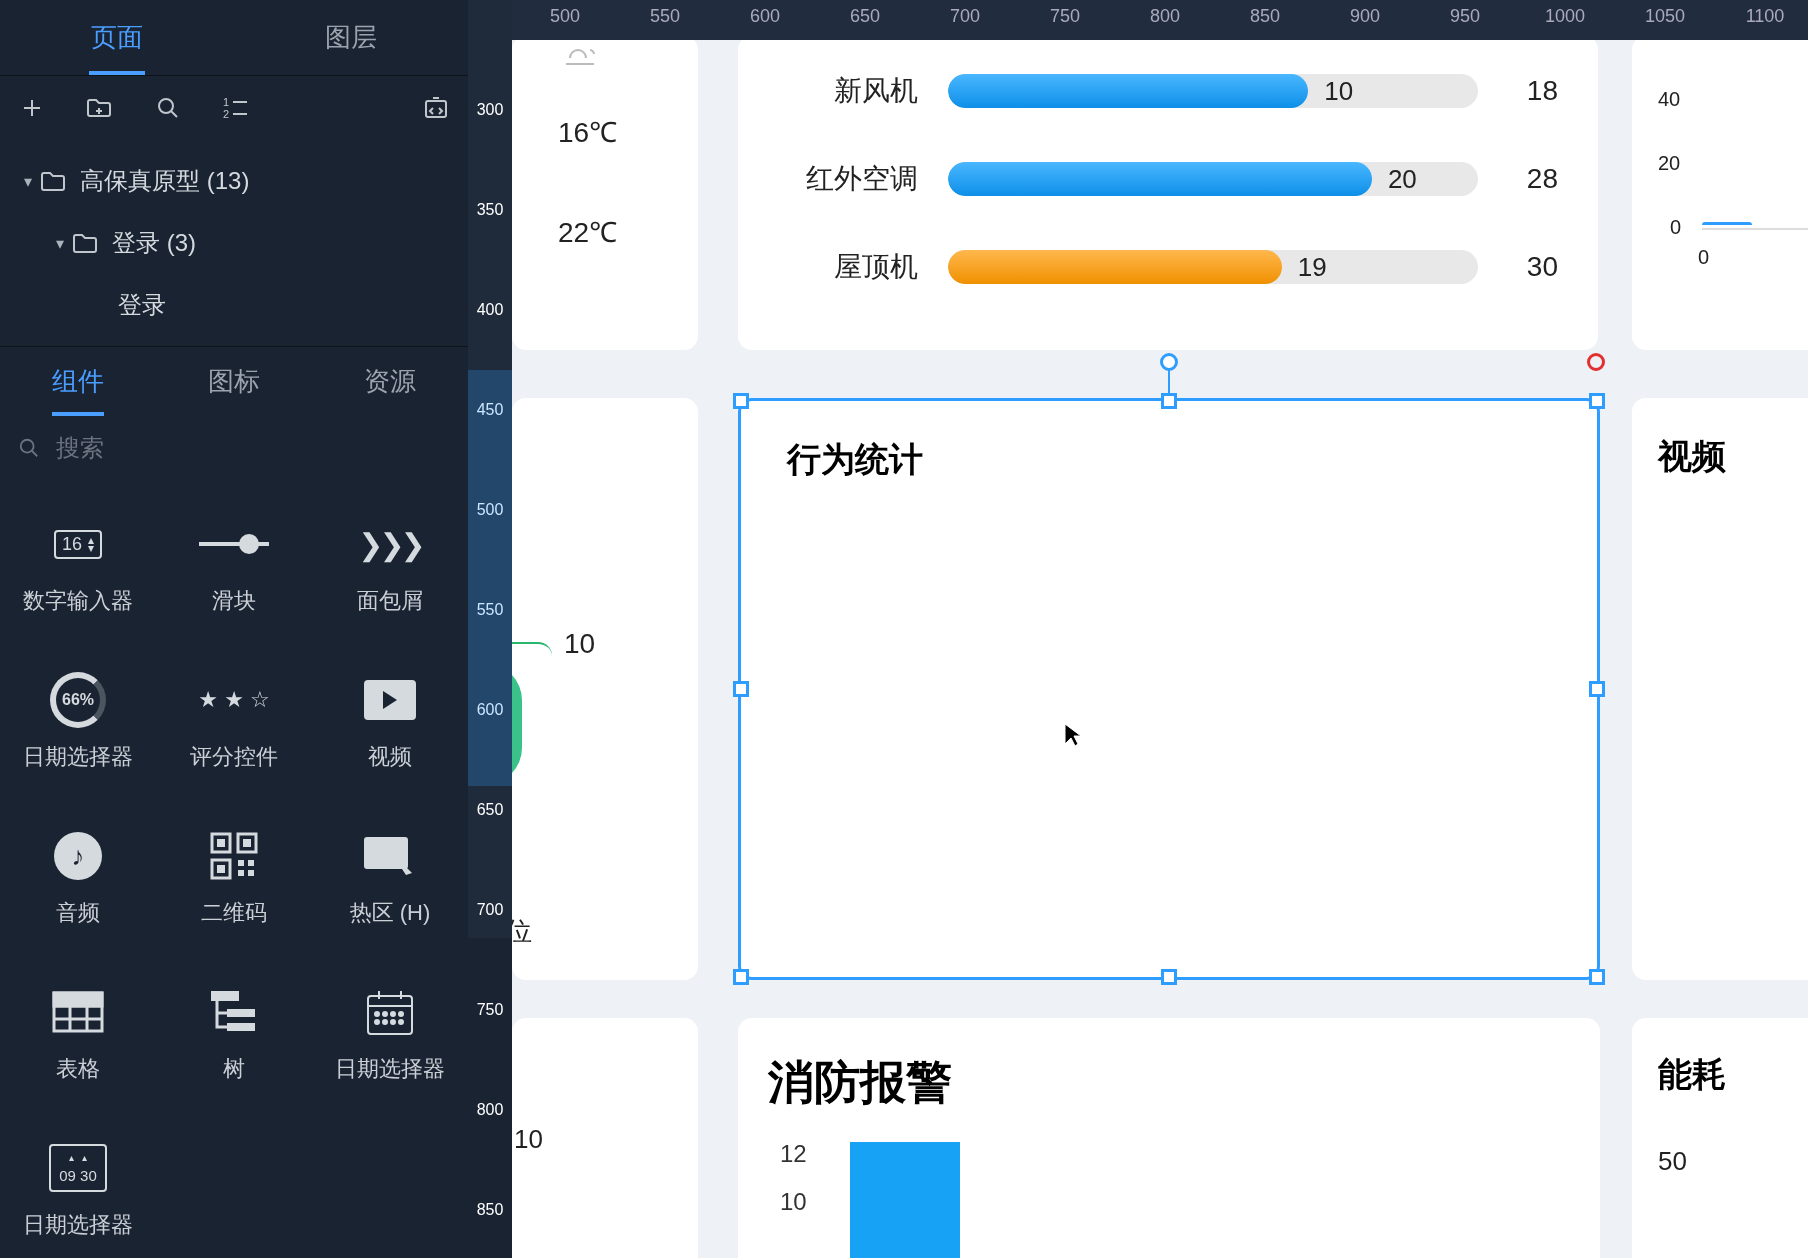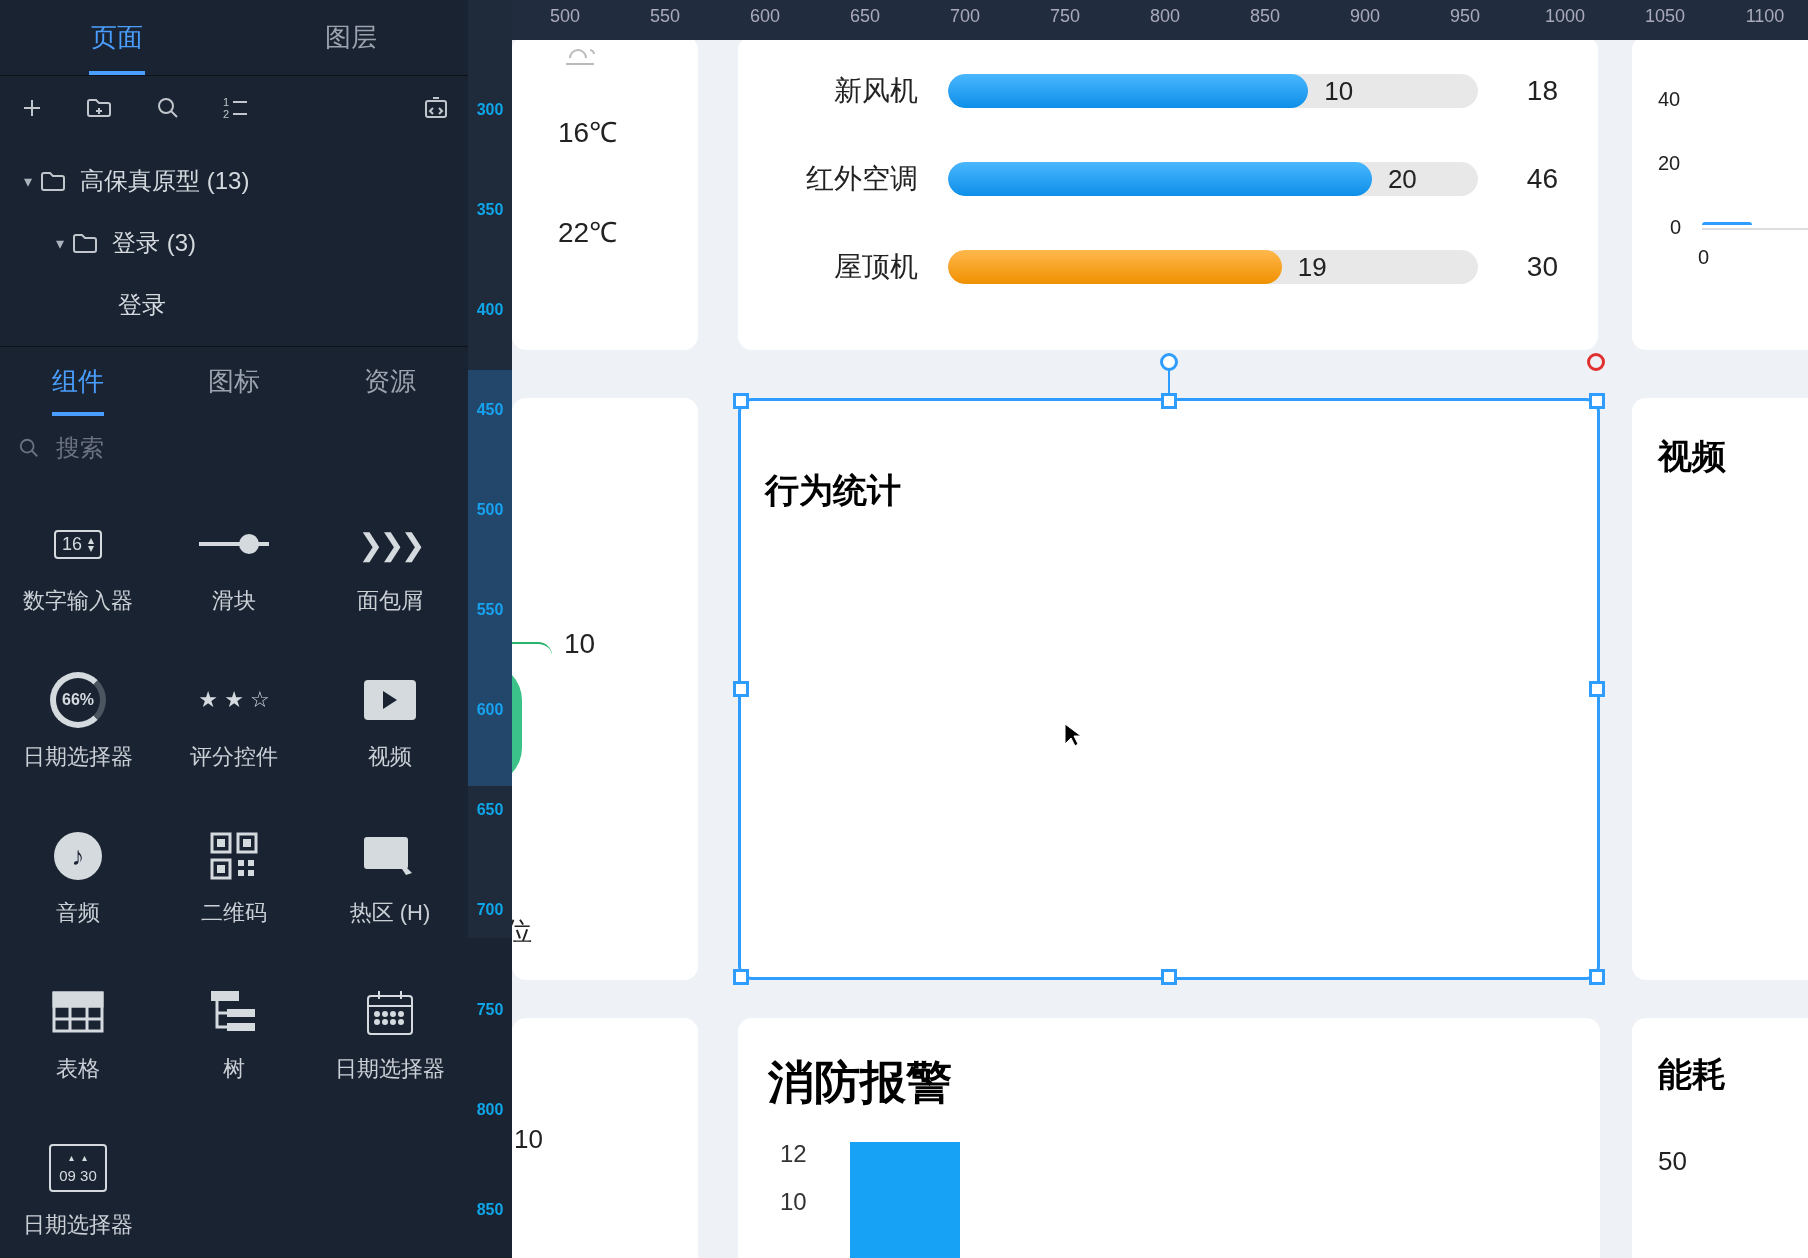--- a/index.html
+++ b/index.html
@@ -38,21 +38,21 @@
 .search-row input { flex: 1; background: transparent; border: none; outline: none; color: #d0d0d0; font-size: 24px; }
 .search-row input::placeholder { color: #6b7380; }
 
 
 .comp-grid { display: grid; grid-template-columns: repeat(3, 1fr); gap: 0; padding: 8px 0 0 0; }
 .comp-cell { display: flex; flex-direction: column; align-items: center; justify-content: center; height: 156px; cursor: pointer; color: #d5dadf; }
 .comp-icon { height: 56px; display: flex; align-items: center; justify-content: center; font-size: 44px; color: #d5dadf; margin-bottom: 14px; }
 .comp-label { font-size: 22px; color: #cbd0d6; }
 
 
-.ruler-v { position: absolute; left: 468px; top: 0; width: 44px; height: 938px; background: #1f2a3a; color: #0ea5e9; font-size: 16px; font-weight: bold; }
+.ruler-v { position: absolute; left: 468px; top: 0; width: 44px; height: 938px; background: #1f2a3a; color: #ffffff; font-size: 16px; }
 .ruler-v .tick { position: absolute; left: 0; width: 100%; text-align: center; transform: translateY(-50%); }
 
 
 .ruler-h { position: absolute; left: 512px; top: 0; right: 0; height: 40px; background: #212c3e; color: #aab; font-size: 18px; }
 .ruler-h .tick { position: absolute; top: 6px; transform: translateX(-50%); }
 
 
 .canvas { position: absolute; left: 512px; top: 40px; right: 0; bottom: 0; background: #eef1f5; overflow: hidden; }
 
 .card { position: absolute; background: #fff; border-radius: 14px; }
@@ -70,21 +70,21 @@
 .bar-fill { position: absolute; left: 0; top: 0; height: 100%; border-radius: 18px; }
 .bar-val { position: absolute; font-size: 26px; color: #222; top: 50%; transform: translateY(-50%); }
 .bar-total { width: 50px; text-align: right; font-size: 28px; color: #222; }
 
 
 .card-c { left: 1120px; top: -4px; width: 700px; height: 314px; }
 .axis-label { position: absolute; font-size: 20px; color: #222; }
 
 
 .card-sel { left: 226px; top: 358px; width: 862px; height: 582px; border: 3px solid #2e9dff; }
-.sel-title { position: absolute; left: 24px; top: 36px; font-size: 34px; font-weight: 700; color: #000; margin-top: 31px; }
+.sel-title { position: absolute; left: 46px; top: 36px; font-size: 34px; font-weight: 700; color: #000; }
 .handle { position: absolute; width: 16px; height: 16px; background: #fff; border: 3px solid #2e9dff; }
 .handle.tl { left: -8px; top: -8px; }
 .handle.tm { left: 50%; top: -8px; transform: translateX(-50%); }
 .handle.tr { right: -8px; top: -8px; }
 .handle.ml { left: -8px; top: 50%; transform: translateY(-50%); }
 .handle.mr { right: -8px; top: 50%; transform: translateY(-50%); }
 .handle.bl { left: -8px; bottom: -8px; }
 .handle.bm { left: 50%; bottom: -8px; transform: translateX(-50%); }
 .handle.br { right: -8px; bottom: -8px; }
 .rot-handle { position: absolute; left: 50%; top: -48px; transform: translateX(-50%); width: 18px; height: 18px; background: #fff; border: 3px solid #2e9dff; border-radius: 50%; }
@@ -404,21 +404,21 @@
         <div class="bar-val" style="left:71%">10</div>
       </div>
       <div class="bar-total">18</div>
     </div>
     <div class="bar-row" style="top:120px">
       <div class="bar-label">红外空调</div>
       <div class="bar-track">
         <div class="bar-fill" style="width:80%;background:linear-gradient(#4ab7ff,#0d8fe8);"></div>
         <div class="bar-val" style="left:83%">20</div>
       </div>
-      <div class="bar-total">46</div>
+      <div class="bar-total">28</div>
     </div>
     <div class="bar-row" style="top:208px">
       <div class="bar-label">屋顶机</div>
       <div class="bar-track">
         <div class="bar-fill" style="width:63%;background:linear-gradient(#ffb84d,#f09000);"></div>
         <div class="bar-val" style="left:66%">19</div>
       </div>
       <div class="bar-total">30</div>
     </div>
   </div>

